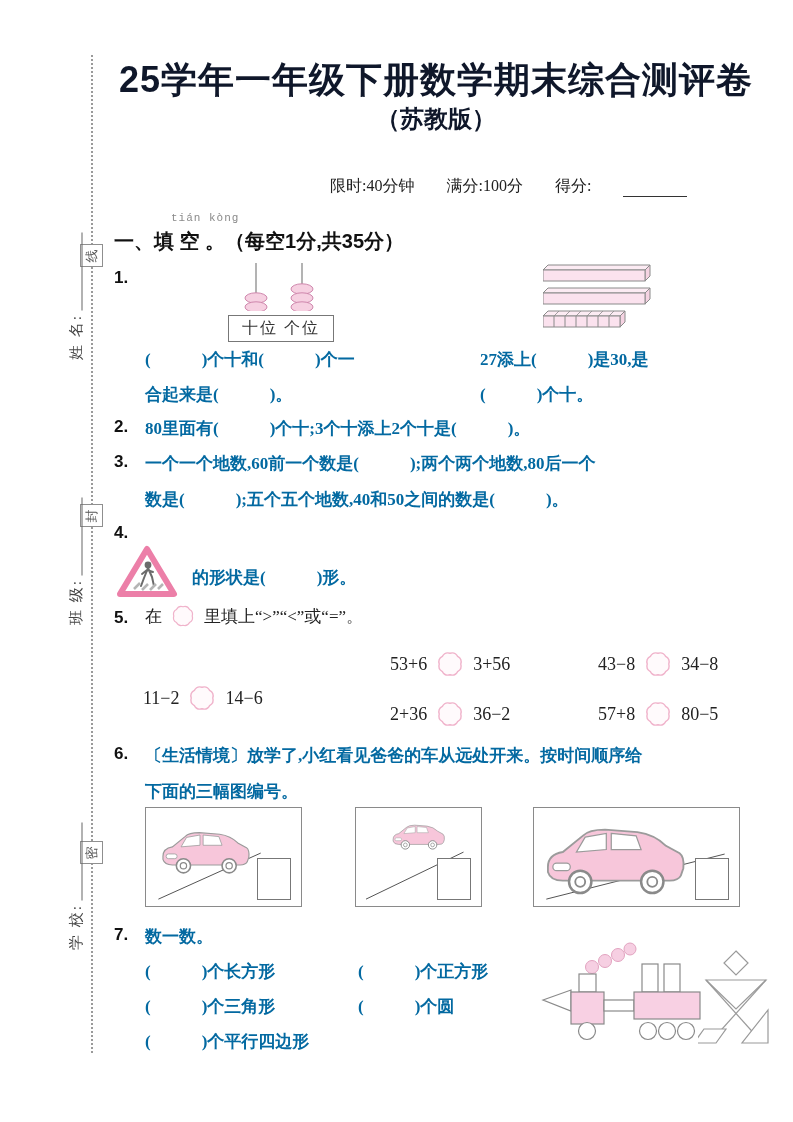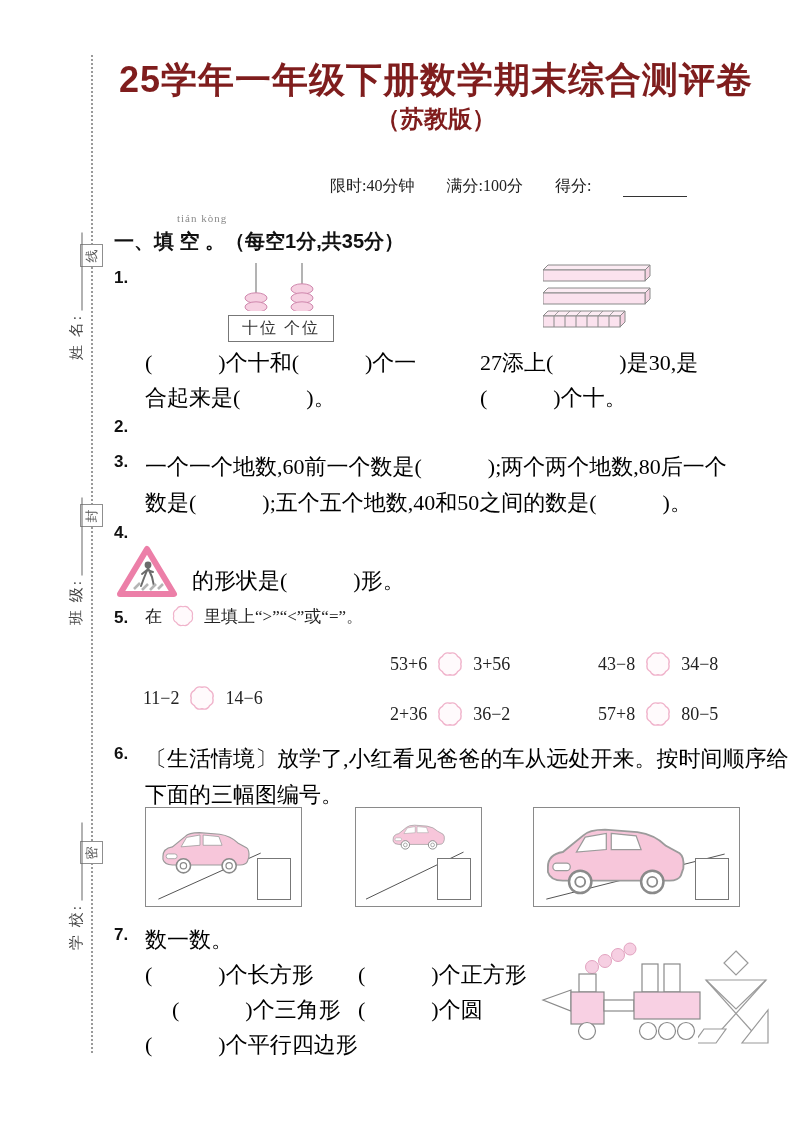--- a/index.html
+++ b/index.html
@@ -15,35 +15,35 @@
   .seal-box { position:absolute; left:80px; width:23px; height:23px;
     border:1px solid #8f8f8f; background:#fff; display:flex;
     align-items:center; justify-content:center; font-size:13px; color:#555; }
   .seal-box span { transform:rotate(-90deg); display:block; }
   .vfield { position:absolute; left:-12px; width:175px; height:24px;
     display:flex; align-items:center; justify-content:center; gap:4px;
     transform:rotate(-90deg); font-size:15px; color:#444; letter-spacing:2px; }
   .vfield .blank { display:inline-block; width:78px; border-bottom:1px solid #666; height:14px; }
   
   .title { position:absolute; left:100px; width:672px; text-align:center;
-    font-family:"Liberation Sans", sans-serif; font-weight:700; color:#7f1d1d; }
+    font-family:"Liberation Sans", sans-serif; font-weight:700; color:#0f172a; }
   .title1 { top:56px; font-size:36px; letter-spacing:1px; }
   .title2 { top:103px; font-size:24px; }
   .info-line { position:absolute; left:330px; top:176px; font-size:16px; color:#222;
     display:flex; gap:32px; align-items:flex-end; }
   .info-line .blank { display:inline-block; width:64px; border-bottom:1px solid #333; height:16px; }
   
-  .pinyin { position:absolute; left:141px; top:212px; font-family:Liberation Serif, serif;
+  .pinyin { position:absolute; left:135px; top:212px; font-family:Liberation Mono, monospace;
     font-size:11px; color:#8a8a8a; letter-spacing:1px;padding-left:36px; }
   .sec-heading { position:absolute; left:114px; top:228px;
     font-family:"Liberation Sans", sans-serif; font-weight:700; font-size:20px; color:#111; }
   
   .qnum { position:absolute; font-family:"Liberation Sans", sans-serif; font-weight:700;
     font-size:17px; color:#111; }
-  .qtext { position:absolute; font-size:22px; color:#000000; white-space:nowrap; }
+  .qtext { position:absolute; font-size:17px; color:#0369a1; white-space:nowrap;font-weight:bold; }
   
   .abacus { position:absolute; left:226px; top:263px; width:110px; }
   .abacus-box { width:106px; height:27px; border:1px solid #777; background:#fff;
     display:flex; align-items:center; justify-content:center; font-size:16px; color:#333;
     letter-spacing:2px; margin-left:2px; }
   .blocks { position:absolute; left:543px; top:263px; }
   
   .sign { position:absolute; left:116px; top:545px; }
   
   .cmp-row { position:absolute; display:flex; align-items:center; gap:9px;
@@ -162,20 +162,21 @@
     <line x1="60" y1="48" x2="55" y2="53" stroke="#8a8a8a" stroke-width="0.8"></line>
     <line x1="71" y1="48" x2="66" y2="53" stroke="#8a8a8a" stroke-width="0.8"></line>
   </svg>
 
   <div class="qtext" style="left:145px; top:348px;">(　　　)个十和(　　　)个一</div>
   <div class="qtext" style="left:480px; top:348px;">27添上(　　　)是30,是</div>
   <div class="qtext" style="left:145px; top:383px;">合起来是(　　　)。</div>
   <div class="qtext" style="left:480px; top:383px;">(　　　)个十。</div>
 
   <div class="qnum" style="left:114px; top:417px;">2.</div>
+  <div class="qtext" style="left:145px; top:417px;">80里面有(　　　)个十;3个十添上2个十是(　　　)。</div>
 
   <div class="qnum" style="left:114px; top:452px;">3.</div>
   <div class="qtext" style="left:145px; top:452px;">一个一个地数,60前一个数是(　　　);两个两个地数,80后一个</div>
   <div class="qtext" style="left:145px; top:488px;">数是(　　　);五个五个地数,40和50之间的数是(　　　)。</div>
 
   <div class="qnum" style="left:114px; top:523px;">4.</div>
   <svg class="sign" width="62" height="54" viewBox="0 0 62 54">
     <path d="M31,4 L58,49 L4,49 Z" fill="#ffffff" stroke="#ec7fa8" stroke-width="6" stroke-linejoin="round"></path>
     <circle cx="32" cy="20" r="3.4" fill="#6b6b6b"></circle>
     <path d="M32,23 L28,33 M32,23 L36,32 M31,25 L26,29 M31,25 L37,27 M28,33 L25,41 M36,32 L38,41" stroke="#6b6b6b" stroke-width="2" fill="none" stroke-linecap="round"></path>
@@ -257,21 +258,21 @@
     <svg class="car" style="left:6px; top:8px;" width="150" height="82" viewBox="0 0 120 66">
         <use href="#car"></use>
       </svg>
     <div class="ansbox"></div>
   </div>
 
   <div class="qnum" style="left:114px; top:925px;">7.</div>
   <div class="qtext" style="left:145px; top:925px;">数一数。</div>
   <div class="qtext" style="left:145px; top:960px;">(　　　)个长方形</div>
   <div class="qtext" style="left:358px; top:960px;">(　　　)个正方形</div>
-  <div class="qtext" style="left:145px; top:995px;margin-left:27px;">(　　　)个三角形</div>
+  <div class="qtext" style="left:145px; top:995px;">(　　　)个三角形</div>
   <div class="qtext" style="left:358px; top:995px;">(　　　)个圆</div>
   <div class="qtext" style="left:145px; top:1030px;">(　　　)个平行四边形</div>
 
   <svg class="train" width="162" height="100" viewBox="0 0 162 100">
 
     <circle cx="52" cy="25" r="6.5" fill="#f6cfe2" stroke="#e2a3c0" stroke-width="1"></circle>
     <circle cx="65" cy="19" r="6.5" fill="#f6cfe2" stroke="#e2a3c0" stroke-width="1"></circle>
     <circle cx="78" cy="13" r="6.5" fill="#f6cfe2" stroke="#e2a3c0" stroke-width="1"></circle>
     <circle cx="90" cy="7" r="6" fill="#f6cfe2" stroke="#e2a3c0" stroke-width="1"></circle>
 

